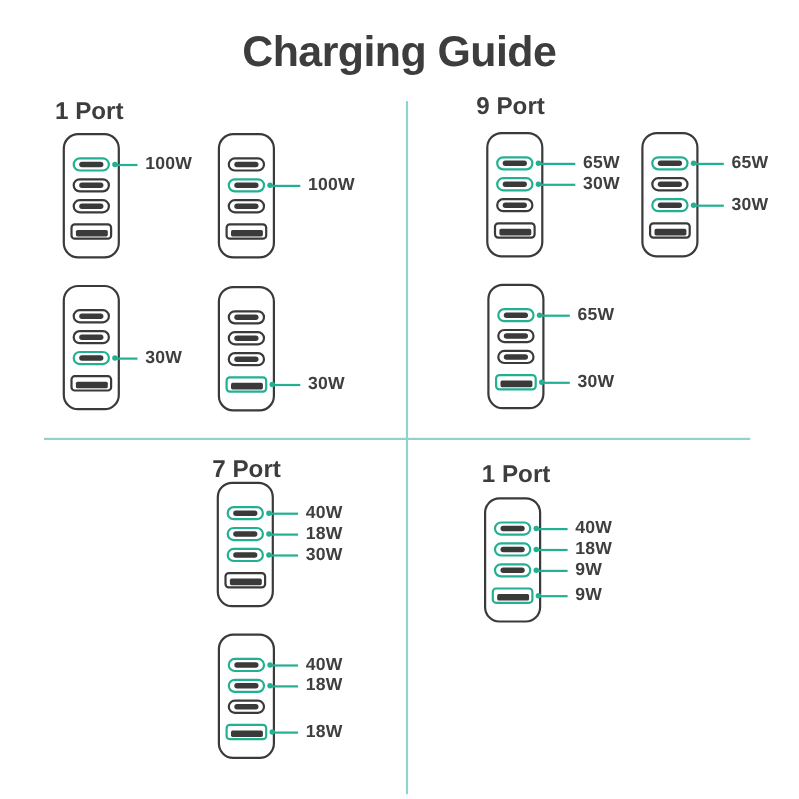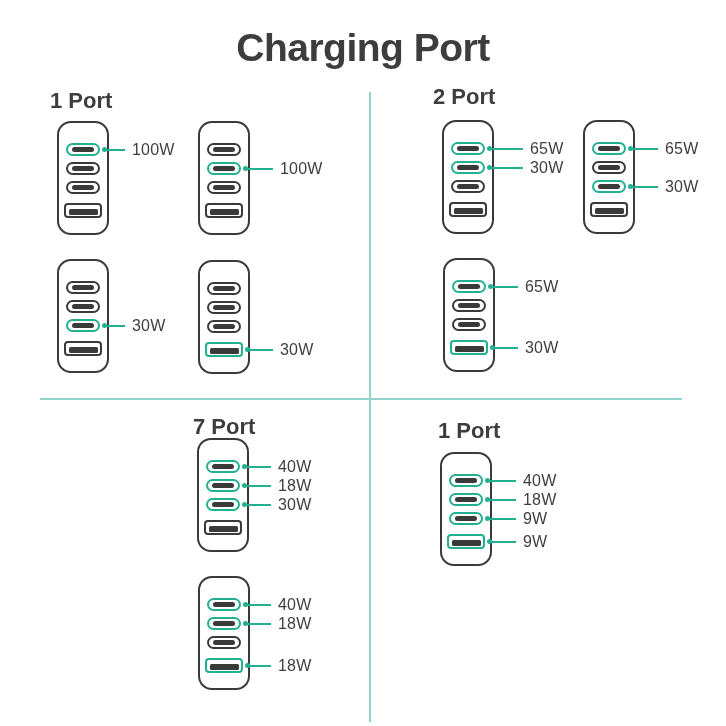--- a/index.html
+++ b/index.html
@@ -38,29 +38,29 @@
     border:2px solid var(--ink);background:#fff;
     display:flex;align-items:center;justify-content:center;
   }
   .port.usb-a{align-items:flex-end;padding-bottom:1px;}
   .port.active{border-color:var(--accent);border-width:2.5px;}
   .pin{background:var(--ink);}
   .leader-dot{position:absolute;width:5px;height:5px;border-radius:50%;background:var(--accent);}
   .leader-line{position:absolute;height:2px;background:var(--accent);}
   .watt-label{
     position:absolute;transform:translateY(-52%);
-    font-size:16px;font-weight:400;color:var(--text);
+    font-size:16px;font-weight:700;color:var(--text);
     letter-spacing:0.2px;white-space:nowrap;
   }
 </style>
 </head>
 <body>
 
 <div class="canvas">
-  <div class="title">Charging Port</div>
+  <div class="title">Charging Guide</div>
   <div class="divider" id="divider-v" style="left: 369px; top: 92px; width: 1.5px; height: 630px;"></div>
   <div class="divider" id="divider-h" style="left: 40px; top: 398px; width: 642px; height: 1.5px;"></div>
   <div id="diagram" style="position:absolute;inset:0;">
       <div class="section-label" style="left: 50px; top: 88px;">1 Port</div>
       <div class="charger" style="left: 57px; top: 121px;">
         <div class="port usb-c active" style="width: 34px; height: 13px; border-radius: 6.5px; left: 7px; top: 20px;">
           <div class="pin" style="width: 22px; height: 5px; border-radius: 2.5px;"></div>
         </div>
         <div class="port usb-c" style="width: 34px; height: 13px; border-radius: 6.5px; left: 7px; top: 39px;">
           <div class="pin" style="width: 22px; height: 5px; border-radius: 2.5px;"></div>
@@ -119,21 +119,21 @@
         <div class="port usb-c" style="width: 34px; height: 13px; border-radius: 6.5px; left: 7px; top: 58px;">
           <div class="pin" style="width: 22px; height: 5px; border-radius: 2.5px;"></div>
         </div>
         <div class="port usb-a active" style="width: 38px; height: 15px; border-radius: 4px; left: 5px; top: 80px;">
           <div class="pin" style="width: 29px; height: 6px; border-radius: 1.5px;"></div>
         </div>
       </div>
       <div class="leader-dot" style="left: 244.5px; top: 347px;"></div>
       <div class="leader-line" style="left: 247px; top: 348.5px; width: 26px;"></div>
       <div class="watt-label" style="left: 280px; top: 349.5px;">30W</div>
-      <div class="section-label" style="left: 433px; top: 84px;">2 Port</div>
+      <div class="section-label" style="left: 433px; top: 84px;">9 Port</div>
       <div class="charger" style="left: 442px; top: 120px;">
         <div class="port usb-c active" style="width: 34px; height: 13px; border-radius: 6.5px; left: 7px; top: 20px;">
           <div class="pin" style="width: 22px; height: 5px; border-radius: 2.5px;"></div>
         </div>
         <div class="port usb-c active" style="width: 34px; height: 13px; border-radius: 6.5px; left: 7px; top: 39px;">
           <div class="pin" style="width: 22px; height: 5px; border-radius: 2.5px;"></div>
         </div>
         <div class="port usb-c" style="width: 34px; height: 13px; border-radius: 6.5px; left: 7px; top: 58px;">
           <div class="pin" style="width: 22px; height: 5px; border-radius: 2.5px;"></div>
         </div>

